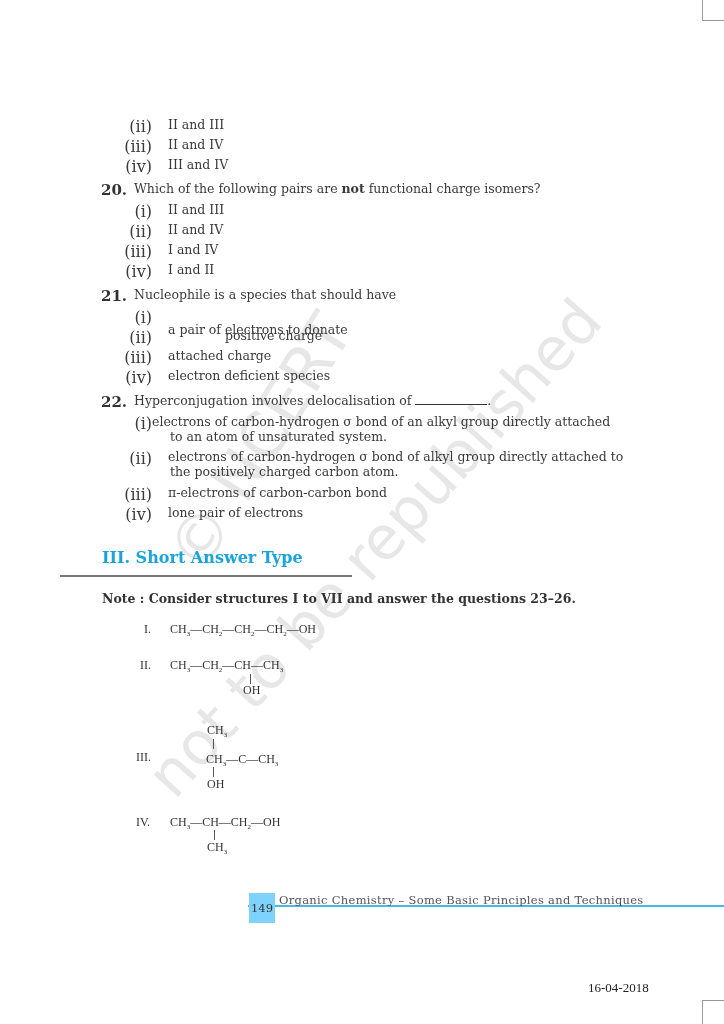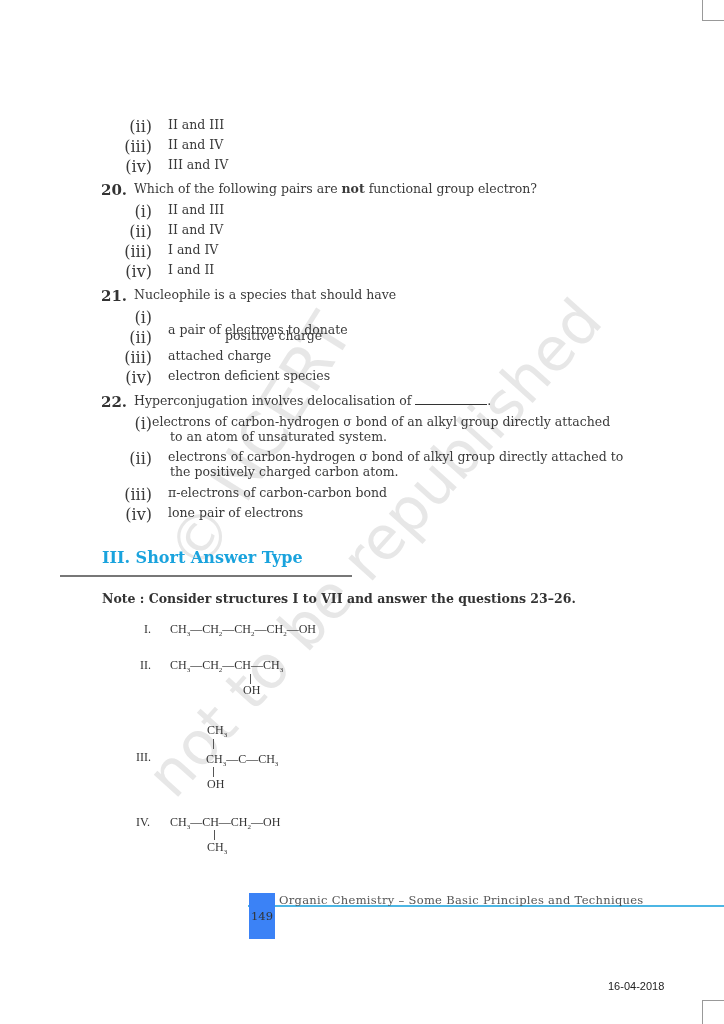--- a/index.html
+++ b/index.html
@@ -12,23 +12,23 @@
   .qtxt { position:absolute; font-size:12.5px; white-space:nowrap; }
   .blank { display:inline-block; width:72px; border-bottom:1px solid #333; height:10px; }
   .section-title { position:absolute; left:102px; top:548px; font-size:16px; font-weight:bold; color:#1aa3dd; white-space:nowrap; font-family:"DejaVu Serif", serif; }
   .section-rule { position:absolute; left:60px; top:575px; width:292px; height:2px; background:#777; }
   .note { position:absolute; left:102px; top:591px; font-size:12.5px; font-weight:bold; color:#333; white-space:nowrap; }
   .chem { position:absolute; font-size:12px; font-family:"Liberation Serif", serif; white-space:nowrap; color:#333; }
   .chem sub { font-size:7px; }
   .vbond { position:absolute; width:1px; background:#555; }
   .roman { position:absolute; font-size:12px; font-family:"Liberation Serif", serif; color:#333; }
   .footer-bar { position:absolute; left:248px; top:905px; width:476px; height:2px; background:#4cb6e4; }
-  .footer-num { position:absolute; left:249px; top:893px; height:14px; padding:16px 2px; background:#3b82f6; font-size:11.5px; color:#333; }
+  .footer-num { position:absolute; left:249px; top:893px; height:14px; padding:8px 2px; background:#7dd3fc; font-size:11.5px; color:#333; }
   .footer-title { position:absolute; left:279px; top:893px; font-size:11.5px; color:#555; letter-spacing:0.3px; white-space:nowrap; }
-  .date { position:absolute; left:588px; top:980px; font-family:Liberation Sans, sans-serif; font-size:11px; color:#222;margin-left:20px; }
+  .date { position:absolute; left:588px; top:980px; font-family:Liberation Serif, serif; font-size:13px; color:#222; }
   .wm { position:absolute; color:rgba(170,170,170,0.28); font-family:"DejaVu Sans", sans-serif; white-space:nowrap; transform-origin:left bottom; }
 </style>
 </head>
 <body>
 
 <div class="crop-tr"></div>
 <div class="crop-br"></div>
 
 <div class="wm" style="left:215px; top:510px; font-size:62px; transform:rotate(-58deg);">© NCERT</div>
 <div class="wm" style="left:185px; top:740px; font-size:60px; transform:rotate(-48deg);">not to be republished</div>
@@ -37,21 +37,21 @@
   <span class="opt-num" style="left:122px; top:117px;">(ii)</span>
   <span class="opt-txt" style="left:168px; top:117px;">II and III</span>
   <span class="opt-num" style="left:122px; top:137px;">(iii)</span>
   <span class="opt-txt" style="left:168px; top:137px;">II and IV</span>
   <span class="opt-num" style="left:122px; top:157px;">(iv)</span>
   <span class="opt-txt" style="left:168px; top:157px;">III and IV</span>
 </div>
 
 <div>
   <span class="qnum" style="left:101px; top:181px;">20.</span>
-  <span class="qtxt" style="left:134px; top:181px;"><span>Which of the following pairs are </span><b>not</b><span> functional group electron?</span></span>
+  <span class="qtxt" style="left:134px; top:181px;"><span>Which of the following pairs are </span><b>not</b><span> functional charge isomers?</span></span>
   <span class="opt-num" style="left:122px; top:202px;">(i)</span>
   <span class="opt-txt" style="left:168px; top:202px;">II and III</span>
   <span class="opt-num" style="left:122px; top:222px;">(ii)</span>
   <span class="opt-txt" style="left:168px; top:222px;">II and IV</span>
   <span class="opt-num" style="left:122px; top:242px;">(iii)</span>
   <span class="opt-txt" style="left:168px; top:242px;">I and IV</span>
   <span class="opt-num" style="left:122px; top:262px;">(iv)</span>
   <span class="opt-txt" style="left:168px; top:262px;">I and II</span>
 </div>
 

